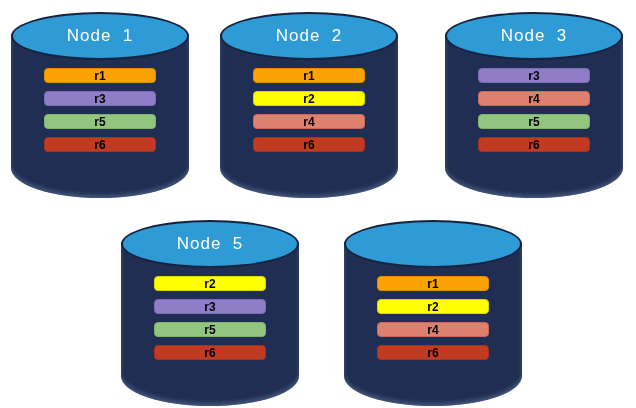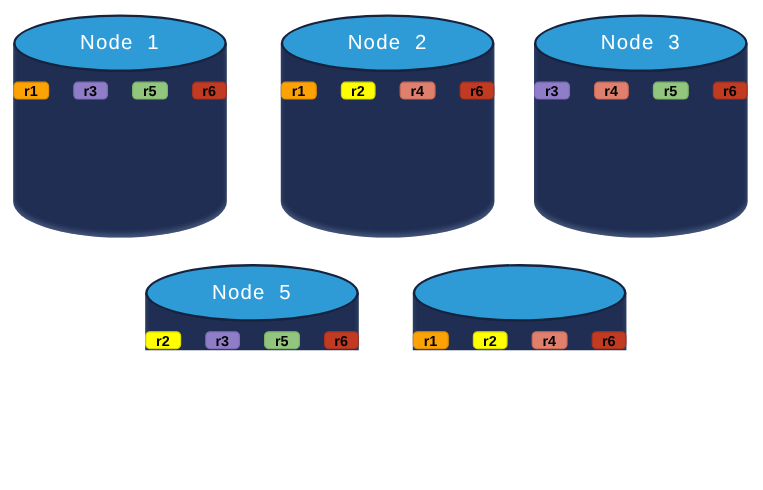--- a/index.html
+++ b/index.html
@@ -4,21 +4,21 @@
 <style>
   html, body {
     margin: 0;
     padding: 0;
     background: #ffffff;
     font-family: "Liberation Sans", sans-serif;
   }
   #canvas {
     position: relative;
     width: 636px;
-    height: 292px;
+    height: 408px;
     background: #ffffff;
     overflow: hidden;
   }
   .node {
     position: absolute;
     width: 178px;
     height: 188px;
   }
   
   .cyl-body {
@@ -57,23 +57,23 @@
     letter-spacing: 1px;
     white-space: pre;
     z-index: 2;
   }
   .bars {
     position: absolute;
     top: 58px;
     left: 0;
     right: 0;
     display: flex;
-    flex-direction: row;
+    flex-direction: column;
     align-items: center;
-    gap: 20px;
+    gap: 8px;
     z-index: 2;
   }
   .bar {
     box-sizing: border-box;
     width: 112px;
     height: 15px;
     border: 1px solid rgba(0,0,0,0.35);
     border-radius: 4px;
     display: flex;
     align-items: center;
@@ -104,21 +104,21 @@
         </div>
         <div class="bar" style="background: rgb(146, 197, 125); border-color: rgb(125, 179, 104);">
           <span>r5</span>
         </div>
         <div class="bar" style="background: rgb(193, 59, 35); border-color: rgb(169, 49, 32);">
           <span>r6</span>
         </div>
       </div>
   </div>
 
-  <div class="node" style="left: 234px; top: 10px;">
+  <div class="node" style="left: 220px; top: 10px;">
     <div class="cyl-body"></div>
     <div class="cyl-top"></div>
     <div class="node-title">Node  2</div>
     <div class="bars">
         <div class="bar" style="background: rgb(252, 162, 4); border-color: rgb(222, 142, 0);">
           <span>r1</span>
         </div>
         <div class="bar" style="background: rgb(255, 255, 0); border-color: rgb(217, 217, 0);">
           <span>r2</span>
         </div>

